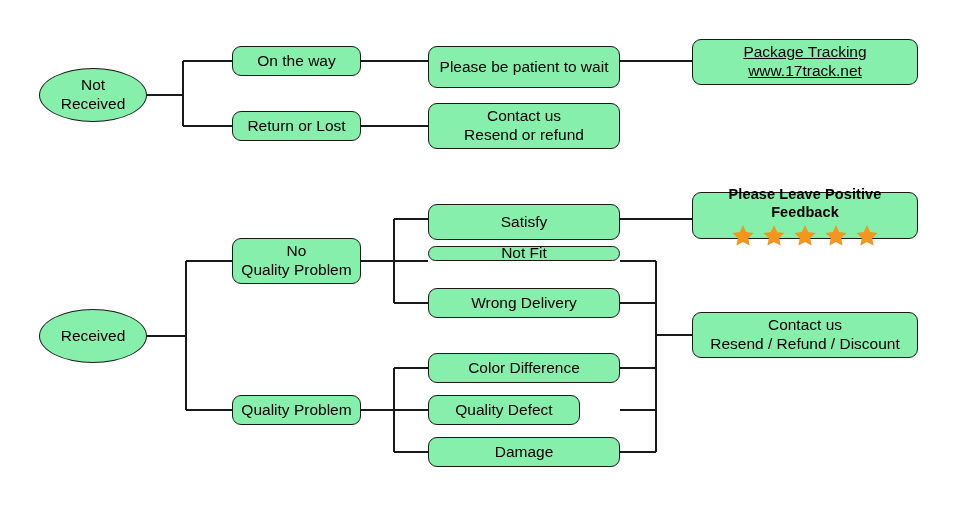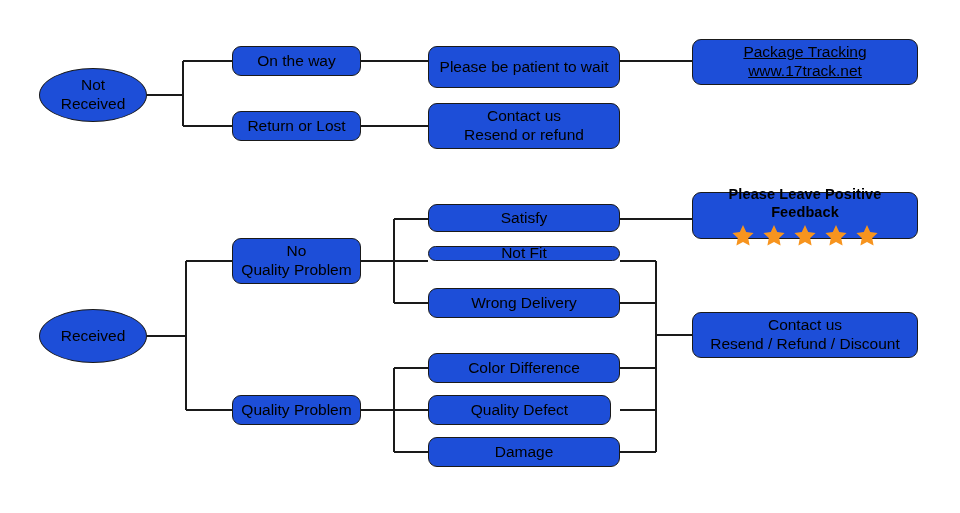--- a/index.html
+++ b/index.html
@@ -20,21 +20,21 @@
     position: absolute;
     left: 0;
     top: 0;
     width: 960px;
     height: 513px;
     pointer-events: none;
   }
   .node {
     position: absolute;
     box-sizing: border-box;
-    background: #1d4ed8;
+    background: #86efac;
     border: 1.3px solid #1a1a1a;
     display: flex;
     align-items: center;
     justify-content: center;
     text-align: center;
     color: #000000;
     line-height: 1.22;
     z-index: 2;
   }
   .rbox {
@@ -154,37 +154,37 @@
 
   <div class="node rbox" style="left:232px; top:238px; width:129px; height:46px;">
     <span class="lines">No
 Quality Problem</span>
   </div>
 
   <div class="node rbox" style="left:232px; top:395px; width:129px; height:30px;">
     <span class="lines">Quality Problem</span>
   </div>
 
-  <div class="node rbox" style="left:428px; top:204px; width:192px; height:28px;align-items:center;">
+  <div class="node rbox" style="left:428px; top:204px; width:192px; height:36px;align-items:center;">
     <span class="lines">Satisfy</span>
   </div>
 
   <div class="node rbox" style="left:428px; top:246px; width:192px; height:15px;">
     <span class="lines">Not Fit</span>
   </div>
 
   <div class="node rbox" style="left:428px; top:288px; width:192px; height:30px;">
     <span class="lines">Wrong Delivery</span>
   </div>
 
   <div class="node rbox" style="left:428px; top:353px; width:192px; height:30px;">
     <span class="lines">Color Difference</span>
   </div>
 
-  <div class="node rbox" style="left:428px; top:395px; width:183px; height:30px;">
+  <div class="node rbox" style="left:428px; top:395px; width:152px; height:30px;">
     <span class="lines">Quality Defect</span>
   </div>
 
   <div class="node rbox" style="left:428px; top:437px; width:192px; height:30px;text-align:center;">
     <span class="lines">Damage</span>
   </div>
 
   <div class="node rbox feedback" style="left:692px; top:192px; width:226px; height:47px;">
     <span class="fb-text">Please Leave Positive Feedback</span>
     <span class="stars">

